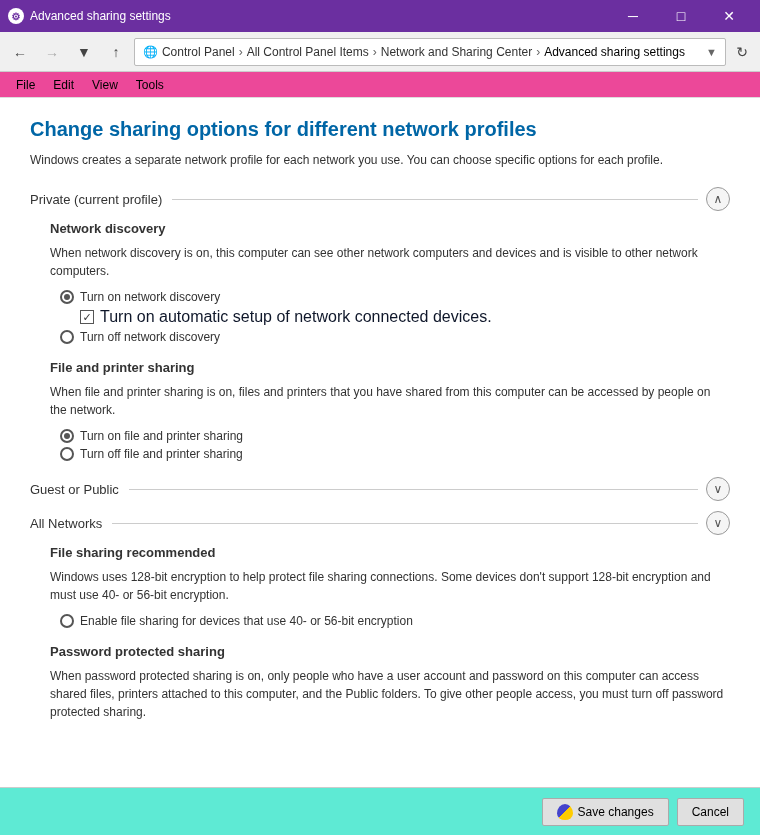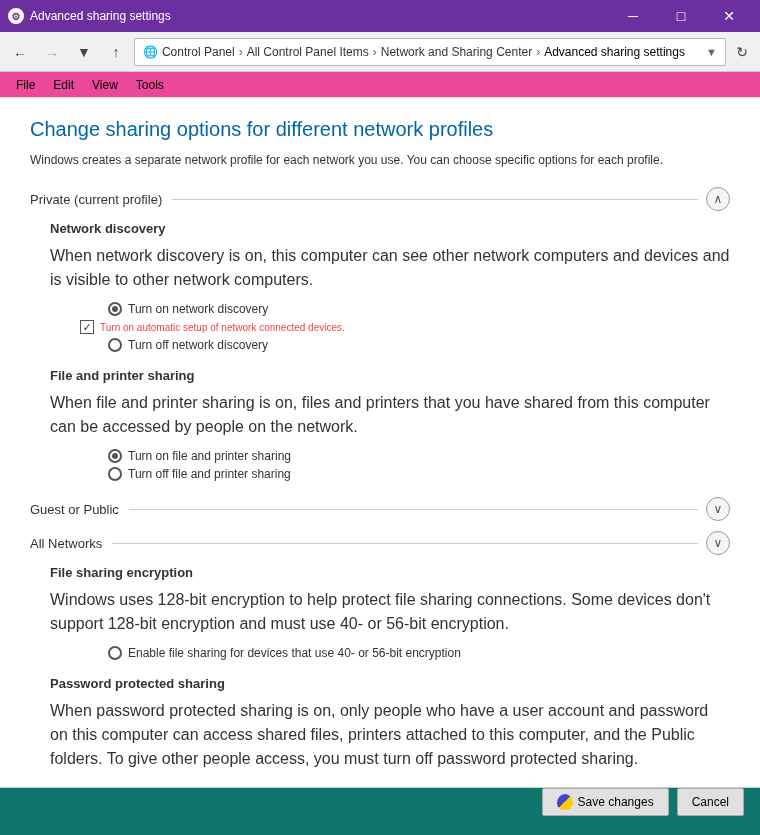--- a/index.html
+++ b/index.html
@@ -76,21 +76,21 @@
     .content {
       padding: 20px 30px;
       height: calc(835px - 32px - 40px - 26px - 48px);
       overflow-y: auto;
     }
 
     .page-title {
       font-size: 20px;
       color: #0066a6;
       margin-bottom: 10px;
-      font-weight: 400;
+      font-weight: 700;
     }
     .page-desc {
       font-size: 12px;
       color: #333;
       margin-bottom: 18px;
       line-height: 1.5;
     }
 
     
     .section-header {
@@ -117,28 +117,28 @@
       font-size: 12px; color: #555; background: #f5f5f5;
       flex-shrink: 0;
     }
 
     
     .subsection { margin-left: 20px; margin-bottom: 16px; }
     .subsection-title {
       font-size: 13px; font-weight: 600; color: #333; margin-bottom: 8px;
     }
     .subsection-desc {
-      font-size: 16px; color: #333; margin-bottom: 10px; line-height: 1.5;
+      font-size: 12px; color: #333; margin-bottom: 10px; line-height: 1.5;
       margin-left: 0;
     }
 
     
     .radio-group { margin-left: 10px; }
     .radio-option {
-      display: flex; align-items: flex-start; margin-bottom: 4px; cursor: pointer; margin-left: 48px;
+      display: flex; align-items: flex-start; margin-bottom: 4px; cursor: pointer;
     }
     .radio-input {
       width: 14px; height: 14px; margin-right: 6px; flex-shrink: 0;
       border: 2px solid #555; border-radius: 50%;
       display: flex; align-items: center; justify-content: center;
       background: #fff;
     }
     .radio-input.checked::after {
       content: '';
       width: 6px; height: 6px; border-radius: 50%; background: #555;
@@ -148,29 +148,30 @@
     
     .checkbox-option {
       display: flex; align-items: center; margin-left: 20px; margin-bottom: 4px; cursor: pointer;
     }
     .checkbox-input {
       width: 14px; height: 14px; margin-right: 6px; flex-shrink: 0;
       border: 1px solid #555; background: #fff;
       display: flex; align-items: center; justify-content: center;
       font-size: 11px; color: #333;
     }
-    .checkbox-label { font-size: 10px; color: #ef4444; }
+    .checkbox-label { font-size: 16px; color: #0f172a; }
 
     
     .bottom-bar {
       position: absolute; bottom: 0; left: 0; right: 0;
       height: 48px;
-      background: #0f766e;
+      background: #5eead4;
       border-top: 1px solid #ccc;
       display: flex;
+      align-items: center;
       justify-content: flex-end;
       padding: 0 16px;
       gap: 8px;
     }
     .btn-save {
       height: 28px; padding: 0 14px;
       background: #e0e0e0; border: 1px solid #aaa;
       cursor: pointer; font-size: 12px; color: #000;
       display: flex; align-items: center; gap: 5px;
       border-radius: 2px;
@@ -287,21 +288,21 @@
 
   <div class="section-header" style="margin-top:8px;">
     <span class="section-header-label">All Networks</span>
     <div class="section-header-line"></div>
     <div class="section-toggle">∨</div>
   </div>
 
   <div class="section-content">
 
     <div class="subsection">
-      <div class="subsection-title">File sharing encryption</div>
+      <div class="subsection-title">File sharing recommended</div>
       <div class="subsection-desc">Windows uses 128-bit encryption to help protect file sharing connections. Some devices don't support 128-bit encryption and must use 40- or 56-bit encryption.</div>
       <div class="radio-group">
         <div class="radio-option">
           <div class="radio-input"></div>
           <span class="radio-label">Enable file sharing for devices that use 40- or 56-bit encryption</span>
         </div>
       </div>
     </div>
 
     <div class="subsection">

